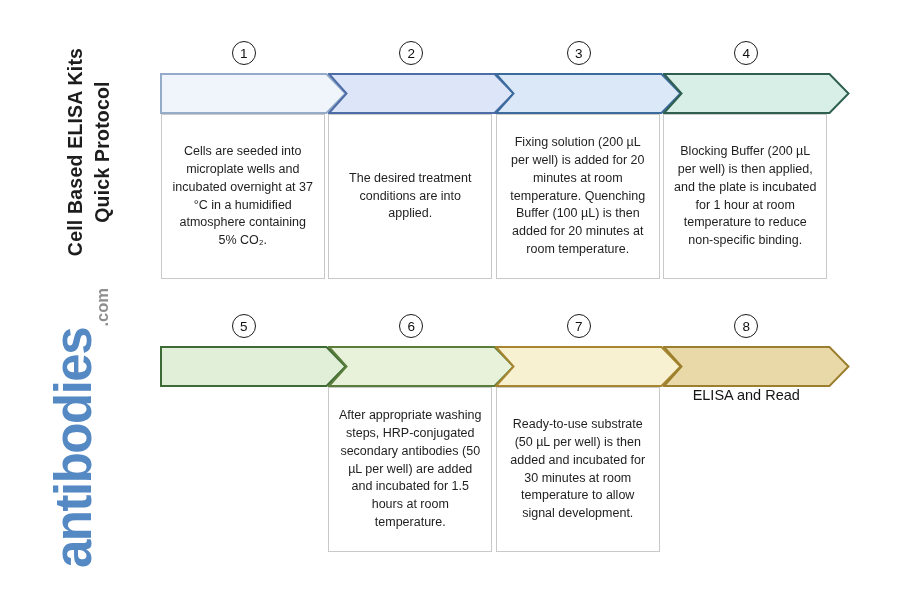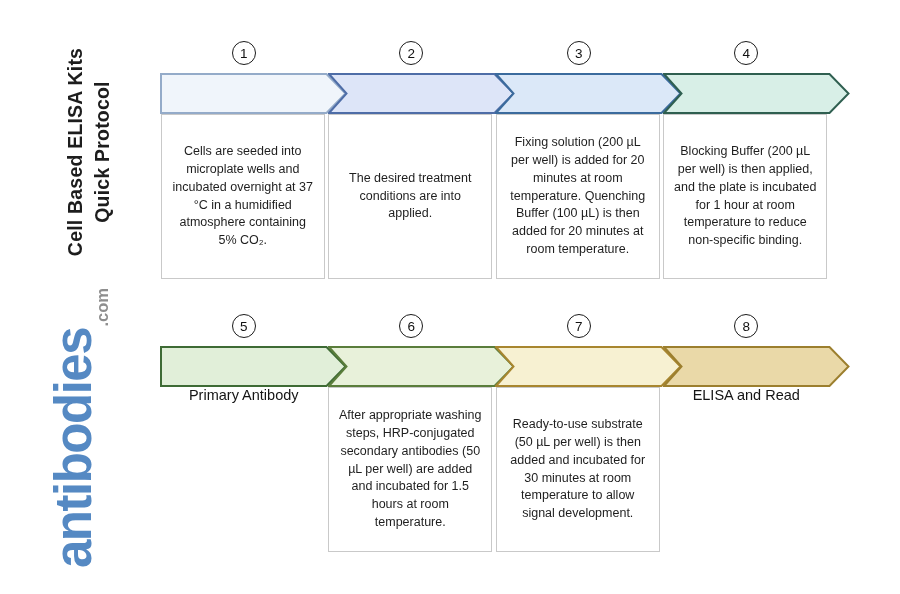--- a/index.html
+++ b/index.html
@@ -126,21 +126,20 @@
 
   <div class="row r2">
 
     <div class="step" style="--i:0">
       <div class="badge">
           <span>5</span>
         </div>
       <svg class="arrow" viewBox="0 0 187 41">
         <polygon points="1,1 166.5,1 185.5,20.5 166.5,40 1,40" fill="#e1efd9" stroke="#3e6b35"></polygon>
       </svg>
-      <div class="arrow-label">Primary Antibody</div>
     </div>
 
     <div class="step" style="--i:1">
       <div class="badge">
           <span>6</span>
         </div>
       <svg class="arrow" viewBox="0 0 187 41">
         <polygon points="1,1 166.5,1 185.5,20.5 166.5,40 1,40 18.5,20.5" fill="#e8f1da" stroke="#5a7d3b"></polygon>
       </svg>
       <div class="desc">

